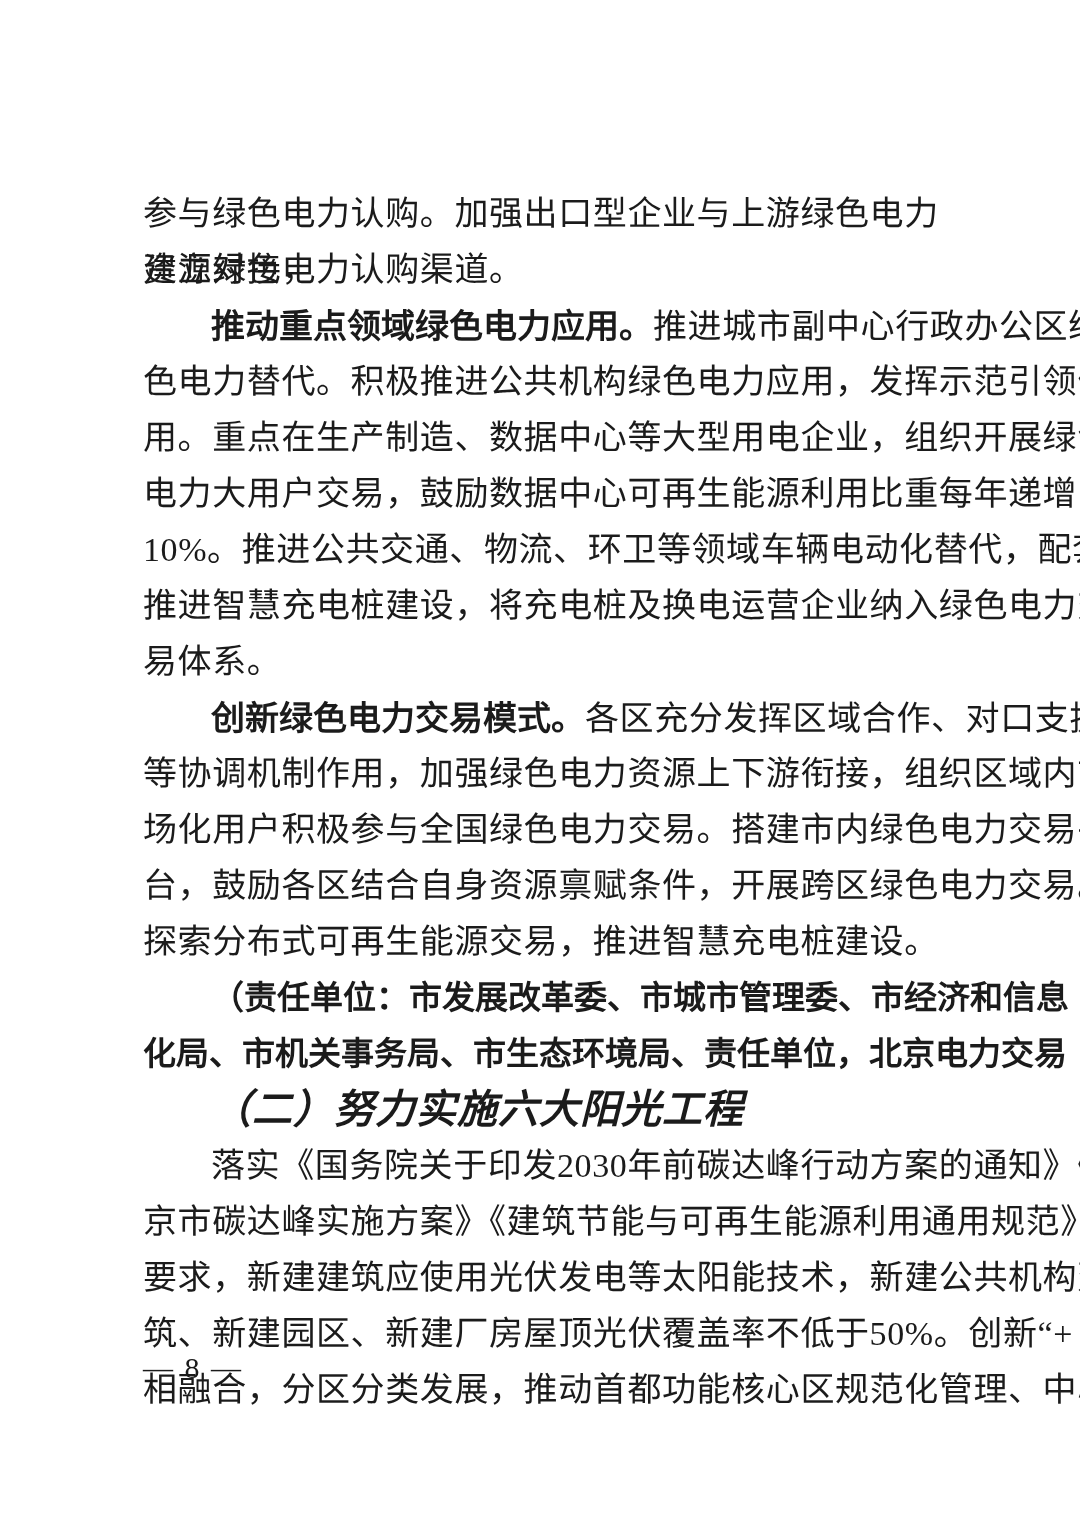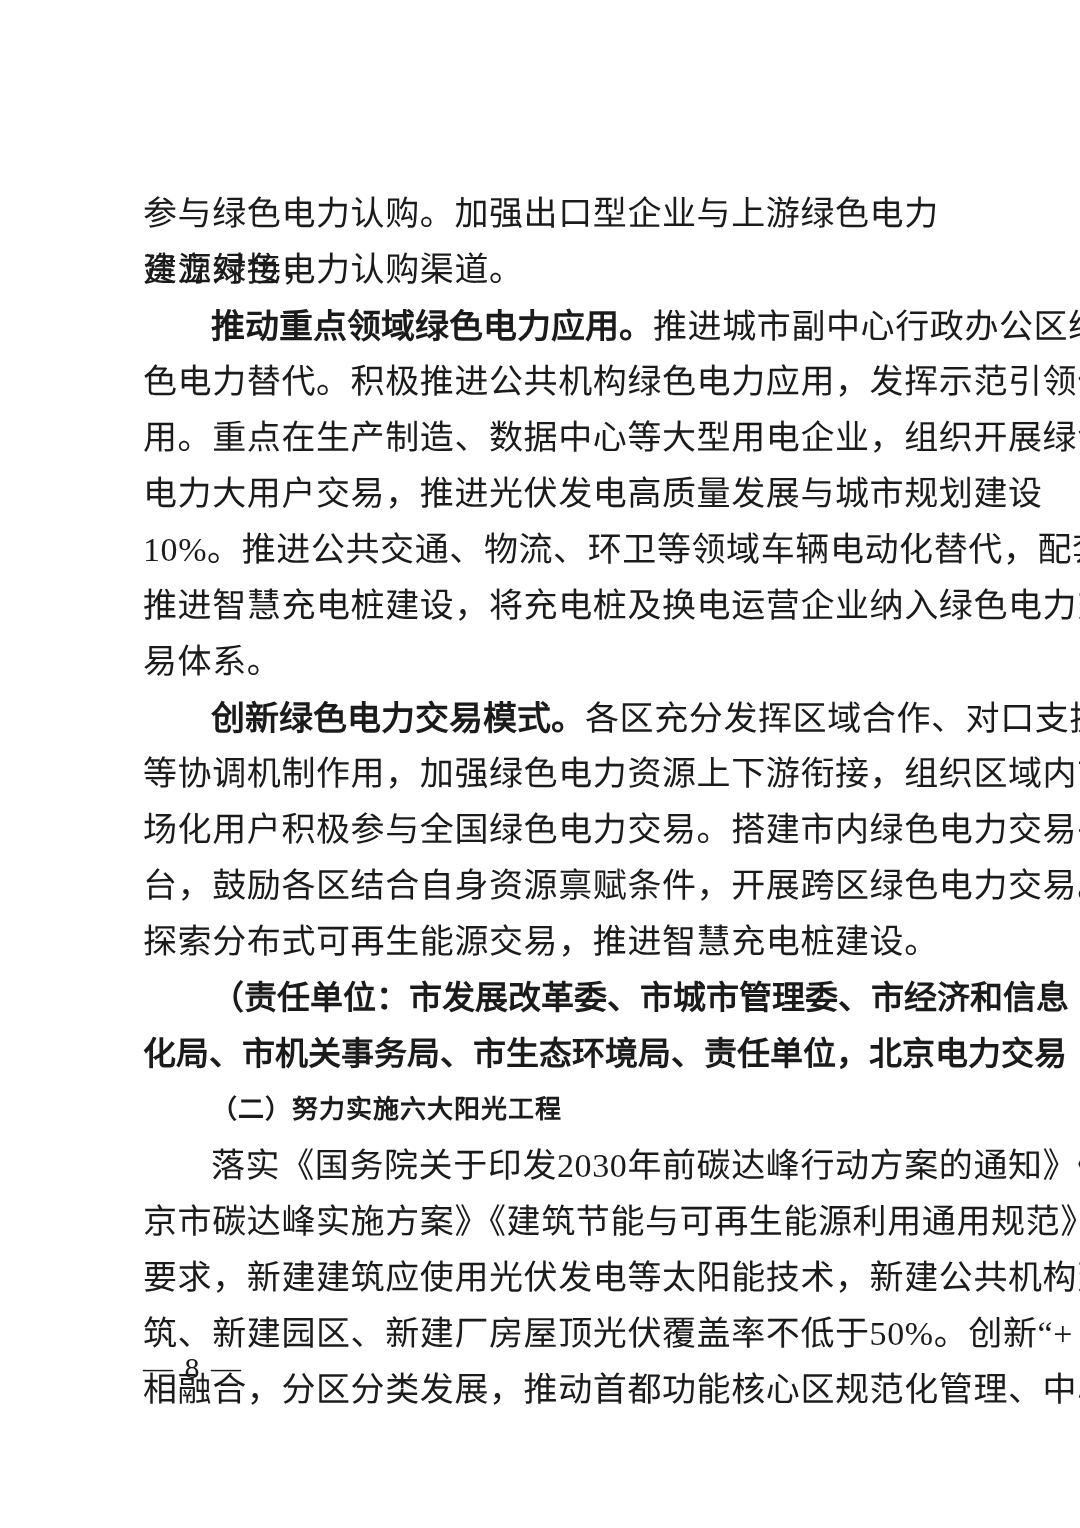--- a/index.html
+++ b/index.html
@@ -64,22 +64,23 @@
   
   .line.boldline {
     font-weight: bold;
     font-family: Liberation Serif, serif;
     letter-spacing: 0px;
     font-size: 33px;
   }
   
   .line.heading {
     font-weight: bold;
-    font-size: 26px;
+    font-size: 40px;
     letter-spacing: 1px;
+    font-style: italic;
   }
   .footer {
     position: absolute;
     left: 143px;
     top: 1348px;
     width: 806px;
     font-size: 30px;
     line-height: 40px;
     letter-spacing: 2px;
     color: #1b1b1b;
@@ -105,21 +106,21 @@
       <span class="line indent">
         <span class="b">推动重点领域绿色电力应用。</span><span>推进城市副中心行政办公区绿</span>
       </span>
       <span class="line">
         <span>色电力替代。积极推进公共机构绿色电力应用，发挥示范引领作</span>
       </span>
       <span class="line">
         <span>用。重点在生产制造、数据中心等大型用电企业，组织开展绿色</span>
       </span>
       <span class="line">
-        <span>电力大用户交易，推进光伏发电高质量发展与城市规划建设</span>
+        <span>电力大用户交易，鼓励数据中心可再生能源利用比重每年递增</span>
       </span>
       <span class="line">
         <span>10%。推进公共交通、物流、环卫等领域车辆电动化替代，配套</span>
       </span>
       <span class="line">
         <span>推进智慧充电桩建设，将充电桩及换电运营企业纳入绿色电力交</span>
       </span>
       <span class="line">
         <span>易体系。</span>
       </span>

